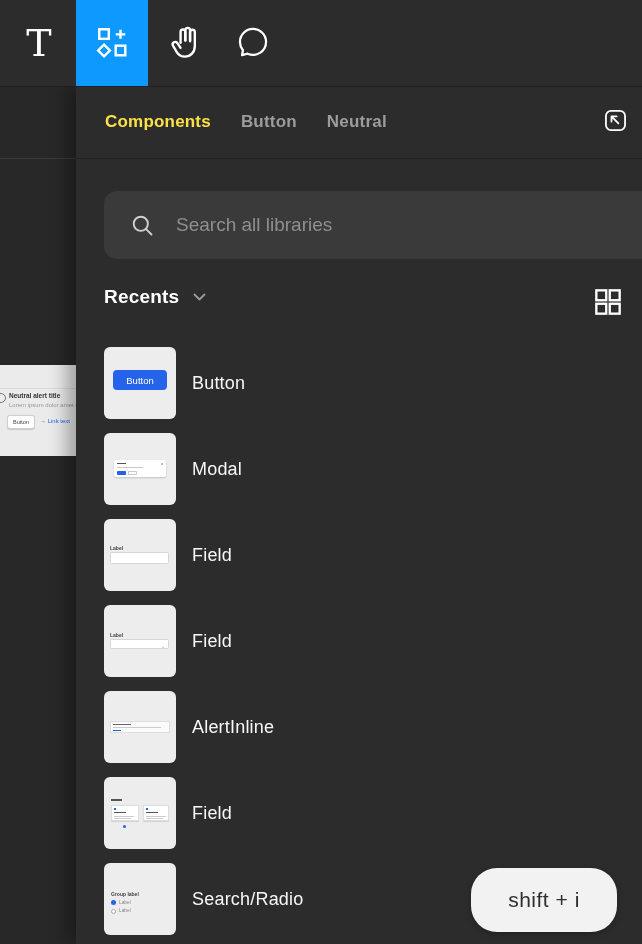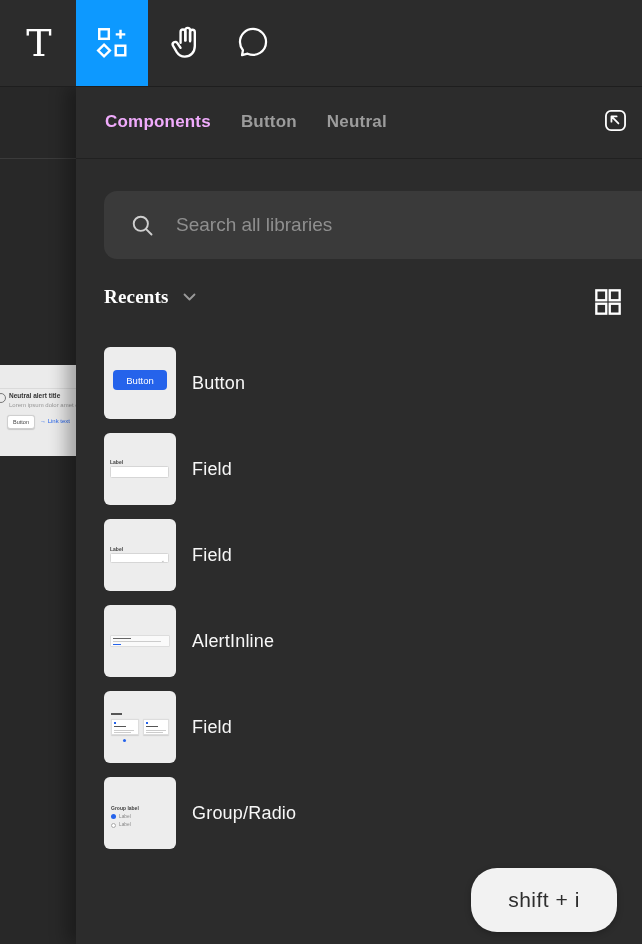--- a/index.html
+++ b/index.html
@@ -34,34 +34,34 @@
   .alert-card .card-link{position:absolute;left:40px;top:53px;font-size:6px;color:#2563eb;white-space:nowrap;}
 
   
   .panel{position:absolute;left:76px;top:86px;width:566px;height:858px;background:#2c2c2c;
          box-shadow:-10px 0 16px rgba(0,0,0,.30);}
   .panel-header{position:absolute;left:0;top:0;width:566px;height:72px;
          border-bottom:1px solid #212121;display:flex;align-items:center;}
   .tabs{display:flex;gap:30px;margin-left:29px;}
   .tab{background:none;border:none;padding:0;font-family:inherit;font-size:17px;font-weight:600;
        color:#9c9c9c;cursor:pointer;letter-spacing:.2px;}
-  .tab.active{color:#f0abfc;}
+  .tab.active{color:#fde047;}
   .popout-btn{position:absolute;right:13px;top:22px;width:28px;height:28px;background:none;border:none;
        padding:0;cursor:pointer;display:flex;align-items:center;justify-content:center;}
 
   .search-box{position:absolute;left:28px;top:105px;width:626px;height:68px;background:#3a3a3a;
        border-radius:13px;display:flex;align-items:center;}
   .search-box svg{margin-left:25px;flex:none;}
   .search-input{flex:1;margin-left:18px;margin-right:16px;background:transparent;border:none;outline:none;
        color:#e8e8e8;font-family:inherit;font-size:19px;}
   .search-input::placeholder{color:#8f8f8f;}
 
   .recents-row{position:absolute;left:0;top:200px;width:566px;height:32px;}
   .recents-toggle{position:absolute;left:28px;top:0;display:flex;align-items:center;gap:14px;
-       background:none;border:none;padding:0;cursor:pointer;font-family:Liberation Serif, serif;}
+       background:none;border:none;padding:0;cursor:pointer;}
   .recents-title{color:#ffffff;font-size:19px;font-weight:700;letter-spacing:.2px;}
   .grid-view-btn{position:absolute;right:20px;top:2px;width:28px;height:28px;background:none;border:none;
        padding:0;cursor:pointer;display:flex;align-items:center;justify-content:center;}
 
   .component-list{position:absolute;left:28px;top:261px;width:520px;}
   .list-item{display:flex;align-items:center;gap:16px;height:72px;margin-bottom:14px;cursor:pointer;}
   .thumb{position:relative;flex:none;width:72px;height:72px;border-radius:6px;background:#ededed;overflow:hidden;}
   .item-label{color:#f7f7f7;font-size:18px;letter-spacing:.2px;}
 
   
@@ -202,20 +202,32 @@
 
     <div class="component-list">
 
       <div class="list-item">
         <div class="thumb">
           <div class="mini-btn">Button</div>
         </div>
         <span class="item-label">Button</span>
       </div>
 
+      <div class="list-item">
+        <div class="thumb">
+          <div class="mini-modal">
+            <div class="m-title"></div>
+              <div class="m-close"></div>
+              <div class="m-line"></div>
+            <div class="m-btn-blue"></div>
+              <div class="m-btn-gray"></div>
+          </div>
+        </div>
+        <span class="item-label">Modal</span>
+      </div>
 
       <div class="list-item">
         <div class="thumb">
           <div class="mini-field-label">Label</div>
           <div class="mini-input"></div>
         </div>
         <span class="item-label">Field</span>
       </div>
 
       <div class="list-item">
@@ -260,21 +272,21 @@
       </div>
 
       <div class="list-item">
         <div class="thumb">
           <div class="mini-radio-label">Group label</div>
           <div class="mini-radio r1"></div>
           <span class="mini-radio-text t1">Label</span>
           <div class="mini-radio r2"></div>
           <span class="mini-radio-text t2">Label</span>
         </div>
-        <span class="item-label">Group/Radio</span>
+        <span class="item-label">Search/Radio</span>
       </div>
 
     </div>
   </div>
 
   <div class="shortcut-pill">shift + i</div>
 
 </div>
 
 </body></html>

